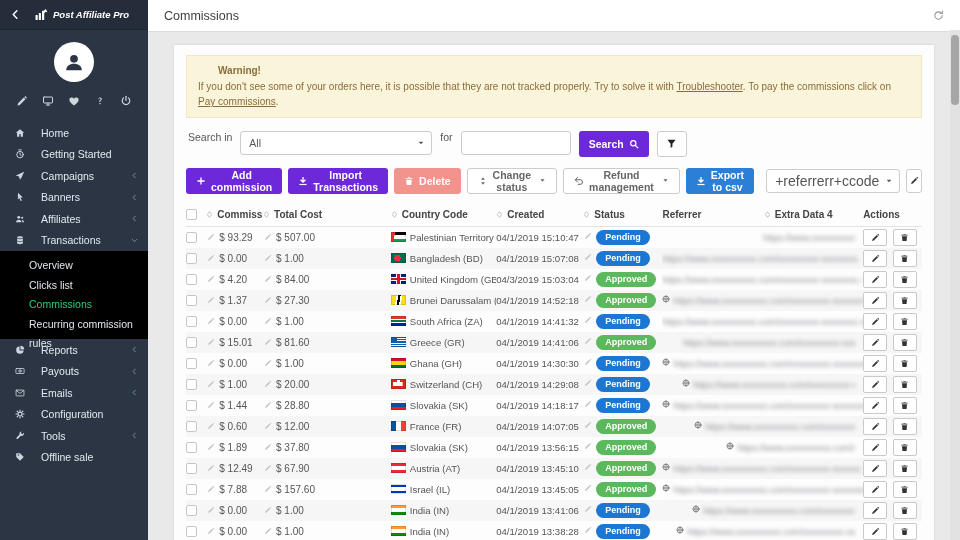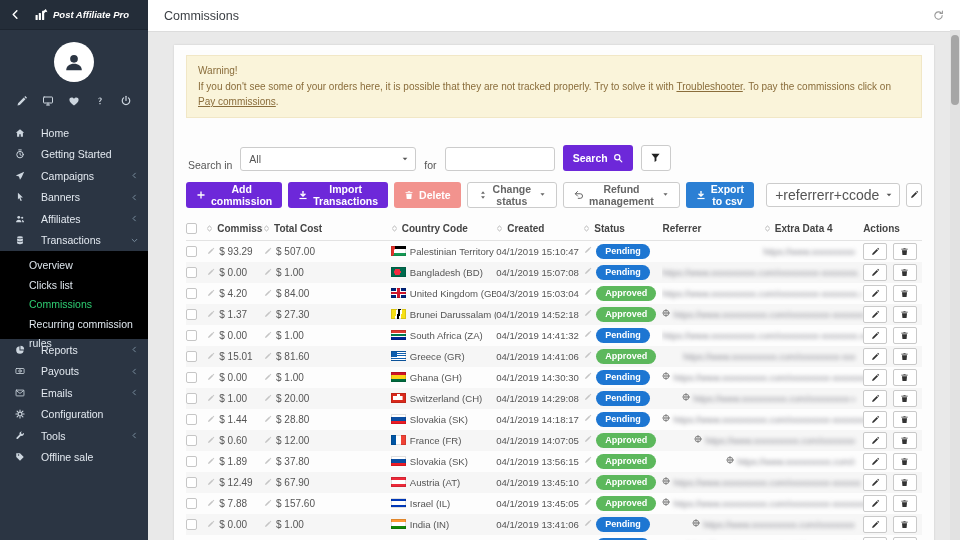--- a/index.html
+++ b/index.html
@@ -32,27 +32,27 @@
   .page-title{font-size:12.5px;color:#3b3f44;flex:1;}
   .refresh{font-size:11px;color:#999;cursor:pointer;}
 
   
   .main{position:absolute;left:148px;top:32px;right:0;bottom:0;background:#e9e9e9;}
   .vscroll{position:absolute;right:0;top:-2px;bottom:0;width:10px;background:#e2e2e2;}
   .vscroll .thumb{position:absolute;top:5px;left:1px;width:8px;height:70px;background:#a6a6a6;border-radius:4px;}
   .panel{position:absolute;left:26px;right:26px;top:13px;bottom:-10px;background:#fdfdfd;box-shadow:0 0 2px rgba(0,0,0,.12);padding:10px 12px;}
 
   .warning{background:#faf4da;border:1px solid #f1e7c6;color:#8a6d3b;padding:7px 11px;font-size:10px;line-height:1.55;}
-  .warning .w-title{font-weight:normal;}
+  .warning .w-title{font-weight:bold;margin-left:20px;}
   .warning a{color:#8a6d3b;text-decoration:underline;cursor:pointer;}
 
-  .searchrow{display:flex;align-items:flex-end;gap:8px;margin:27px 0 0 2px;font-size:10.5px;color:#555;}
+  .searchrow{display:flex;align-items:flex-start;gap:8px;margin:13px 0 0 2px;font-size:10.5px;color:#555;}
   .fselect{position:relative;height:24px;border:1px solid #ccc;border-radius:3px;background:#fff;display:inline-flex;align-items:center;padding:0 20px 0 8px;color:#555;cursor:pointer;}
   .fselect .car{position:absolute;right:6px;font-size:8px;color:#555;}
-  .sel-searchin{width:176px;}
+  .sel-searchin{width:192px;}
   .tinput{width:110px;height:24px;border:1px solid #ccc;border-radius:3px;padding:0 6px;font-size:10.5px;}
   .btn{display:inline-flex;align-items:center;gap:5px;height:26px;padding:0 10px;border:none;border-radius:3px;font-size:10.5px;font-weight:bold;color:#fff;cursor:pointer;font-family:inherit;}
   .btn.green{background:#6d28d9;}
   .btn.blue{background:#2b7fd4;}
   .btn.pink{background:#f2938e;}
   .btn.white{background:#fff;border:1px solid #ccc;color:#666;font-weight:bold;}
   .btn i{font-size:10px;}
   .btn .car{font-size:7px;margin-left:3px;}
   .btn-funnel{width:30px;height:26px;border:1px solid #ccc;border-radius:3px;background:#fff;color:#222;display:inline-flex;align-items:center;justify-content:center;font-size:11px;cursor:pointer;}
 

